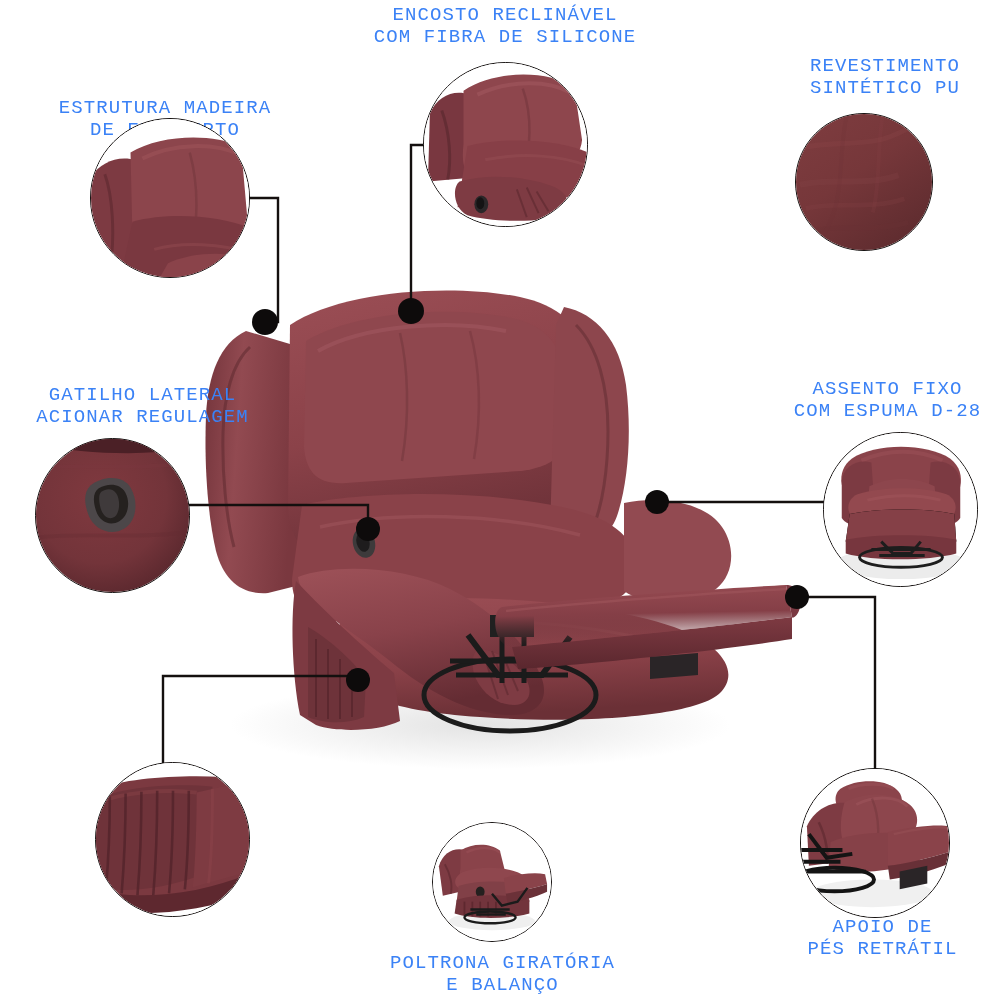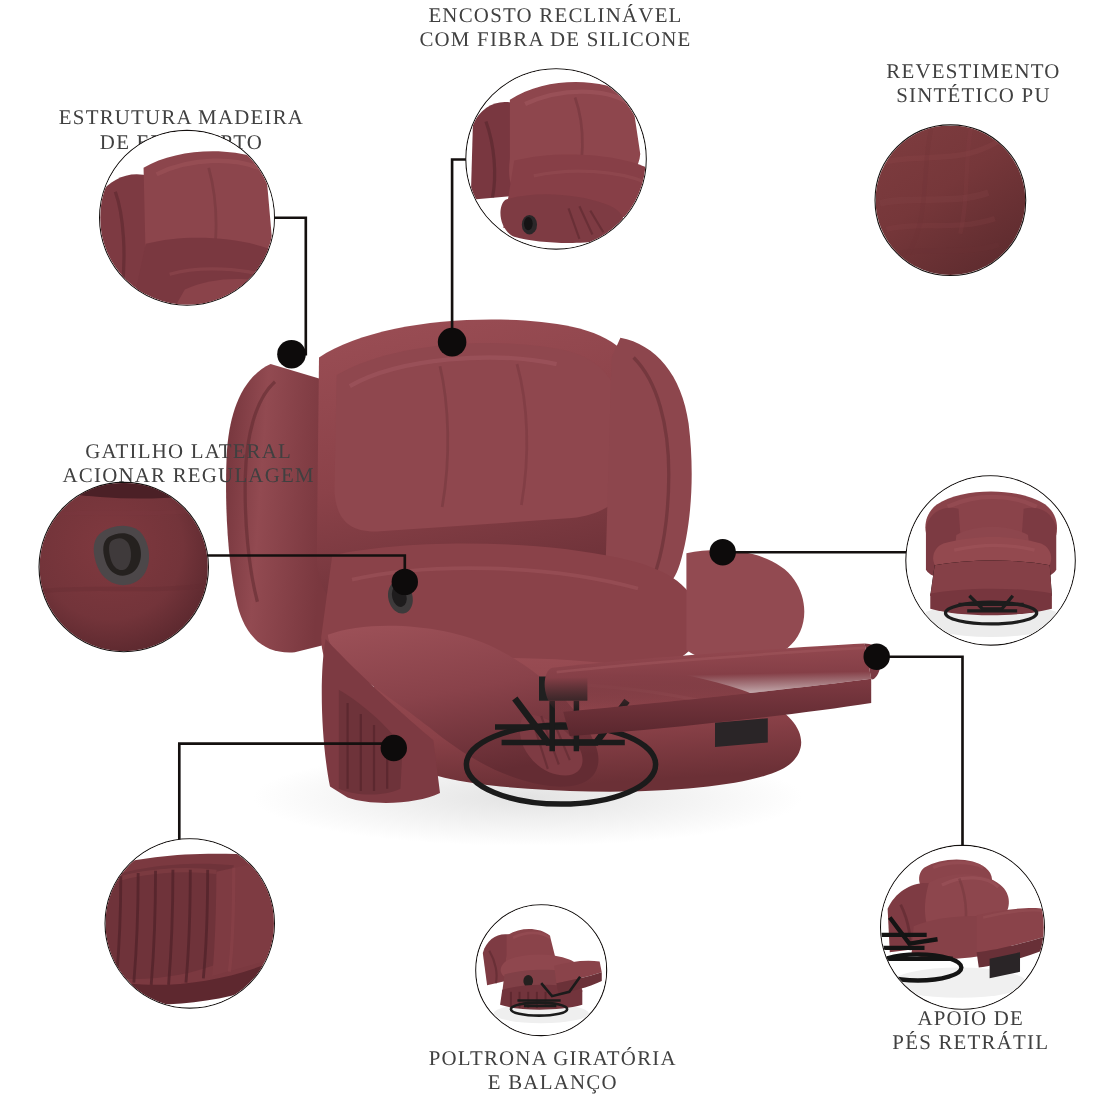--- a/index.html
+++ b/index.html
@@ -4,26 +4,26 @@
 <style>
   * { margin:0; padding:0; box-sizing:border-box; }
   html,body { width:1000px; height:1000px; background:#ffffff; }
   body { font-family:"Liberation Sans", sans-serif; position:relative; overflow:hidden; }
 
   #stage { position:absolute; inset:0; width:1000px; height:1000px; }
 
   .callout-label {
     position:absolute;
     text-align:center;
-    font-family:Liberation Serif, serif;
+    font-family:Liberation Mono, monospace;
     font-size:19px;
     font-weight:400;
     letter-spacing:1.1px;
     line-height:1.18;
-    color:#404040;
+    color:#3b82f6;
     white-space:pre-line;
     text-transform:uppercase;
   }
 
   .circle {
     position:absolute;
     border-radius:50%;
     border:1.6px solid #14100f;
     overflow:hidden;
     background:#ffffff;
@@ -228,21 +228,21 @@
       <path d="M0,36 C30,26 70,34 98,22 C114,16 128,6 138,0" stroke="#8a4549" stroke-width="5" fill="none" opacity="0.3"></path>
       <path d="M0,62 C28,52 68,62 100,50 C118,42 130,32 138,24" stroke="#87444800" stroke-width="5" fill="none"></path>
       <path d="M4,72 C34,64 70,74 104,62" stroke="#864347" stroke-width="6" fill="none" opacity="0.28"></path>
       <path d="M10,96 C40,88 74,98 110,86" stroke="#8a4549" stroke-width="5" fill="none" opacity="0.22"></path>
       <path d="M22,118 C50,112 80,120 114,110" stroke="#6a3134" stroke-width="5" fill="none" opacity="0.3"></path>
       <path d="M52,0 C44,30 48,64 40,94 C36,110 28,124 20,136" stroke="#6c3235" stroke-width="4" fill="none" opacity="0.22"></path>
       <path d="M88,2 C82,34 86,68 78,100" stroke="#8a4549" stroke-width="4" fill="none" opacity="0.18"></path>
     </svg>
   </div>
 
-  <div class="callout-label" style="left:0px; top:400px; width:285px;margin-left:29px;">GATILHO LATERAL
+  <div class="callout-label" style="left:0px; top:384px; width:285px;">GATILHO LATERAL
 ACIONAR REGULAGEM</div>
 
   <div class="circle" style="left:35px; top:438px; width:155px; height:155px;">
     <svg viewBox="0 0 155 155" xmlns="http://www.w3.org/2000/svg">
       <defs>
         <radialGradient id="gTrigBg" cx="0.42" cy="0.38" r="0.72">
           <stop offset="0" stop-color="#80393f"></stop>
           <stop offset="0.6" stop-color="#73343a"></stop>
           <stop offset="1" stop-color="#55252b"></stop>
         </radialGradient>
@@ -255,20 +255,22 @@
         <path d="M-20,-22 C-6,-30 14,-28 20,-14 C26,0 22,20 8,26
                  C-6,32 -22,24 -26,8 C-29,-5 -28,-16 -20,-22 Z" fill="#4c4749"></path>
         <path d="M-12,-18 C-2,-22 10,-20 14,-10 C18,0 14,14 4,18
                  C-6,22 -16,16 -18,4 C-20,-7 -18,-15 -12,-18 Z" fill="#25211f"></path>
         <path d="M-10,-14 C-4,-17 2,-16 5,-10 C8,-3 6,9 0,13
                  C-6,16 -12,11 -13,2 C-14,-6 -13,-12 -10,-14 Z" fill="#3f3a3b"></path>
       </g>
     </svg>
   </div>
 
+  <div class="callout-label" style="left:775px; top:378px; width:225px;">ASSENTO FIXO
+COM ESPUMA D-28</div>
 
   <div class="circle" style="left:823px; top:432px; width:155px; height:155px;">
     <svg viewBox="0 0 155 155" xmlns="http://www.w3.org/2000/svg">
       <rect width="155" height="155" fill="#ffffff"></rect>
       <ellipse cx="78" cy="132" rx="66" ry="16" fill="#ececec"></ellipse>
       <path d="M28,26 C52,10 104,10 128,26 C138,34 140,44 138,54
                L132,62 L24,62 L18,52 C16,42 20,32 28,26 Z" fill="#8a434a"></path>
       <path d="M38,28 C64,16 96,16 120,28" stroke="#a0565c" stroke-width="4" fill="none" opacity="0.4"></path>
       <path d="M18,48 C20,34 34,26 48,30 L52,86 C44,96 24,96 18,86 Z" fill="#7c3a42"></path>
       <path d="M138,48 C136,34 122,26 108,30 L104,86 C112,96 132,96 138,86 Z" fill="#7c3a42"></path>

